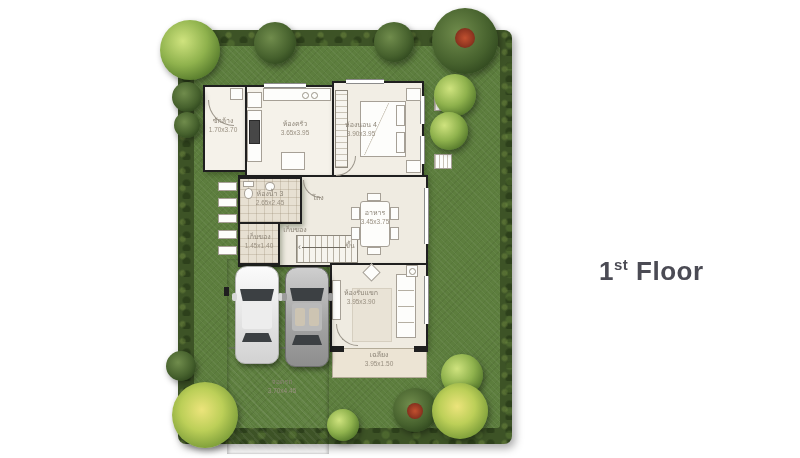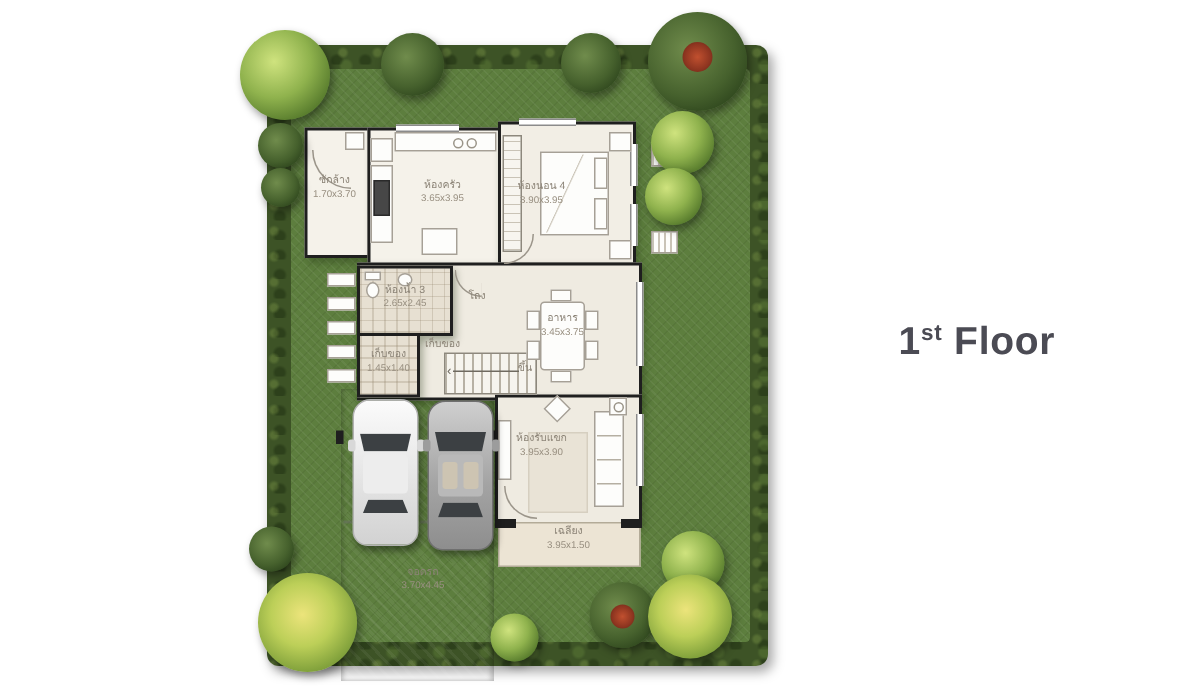--- a/index.html
+++ b/index.html
@@ -50,21 +50,21 @@
   .circle{border-radius:50%;}
   .lbl{color:#8b8376;text-align:center;line-height:1.25;pointer-events:none;}
   .lbl .nm{font-size:7px;}
   .lbl .dm{font-size:6.5px;color:#988f80;}
   .wallseg{background:#1f1f1f;}
   
   .carbody{border-radius:12px 12px 10px 10px;box-shadow:2px 3px 5px rgba(0,0,0,.4);box-sizing:border-box;}
   .car-white{background:linear-gradient(180deg,#fbfbfb,#e2e2e2 60%,#d2d2d2);border:1px solid #b2b2b2;}
   .car-silver{background:linear-gradient(180deg,#cfcfcf,#a4a4a4 55%,#8e8e8e);border:1px solid #6f6f6f;}
   .glass{background:#3c4043;}
-  .title{color:#4b4b54;font-weight:700;font-size:26px;letter-spacing:.5px;}
+  .title{color:#4b4b54;font-weight:700;font-size:26px;letter-spacing:.5px;margin-top:44px;}
   .title sup{font-size:15px;}
 </style>
 </head>
 <body>
 
 <div class="stage">
 
   <div class="abs" style="left:168px;top:4px;width:396px;height:450px;">
 
     <div class="abs hedge" style="left:10px;top:26px;width:334px;height:414px;"></div>

